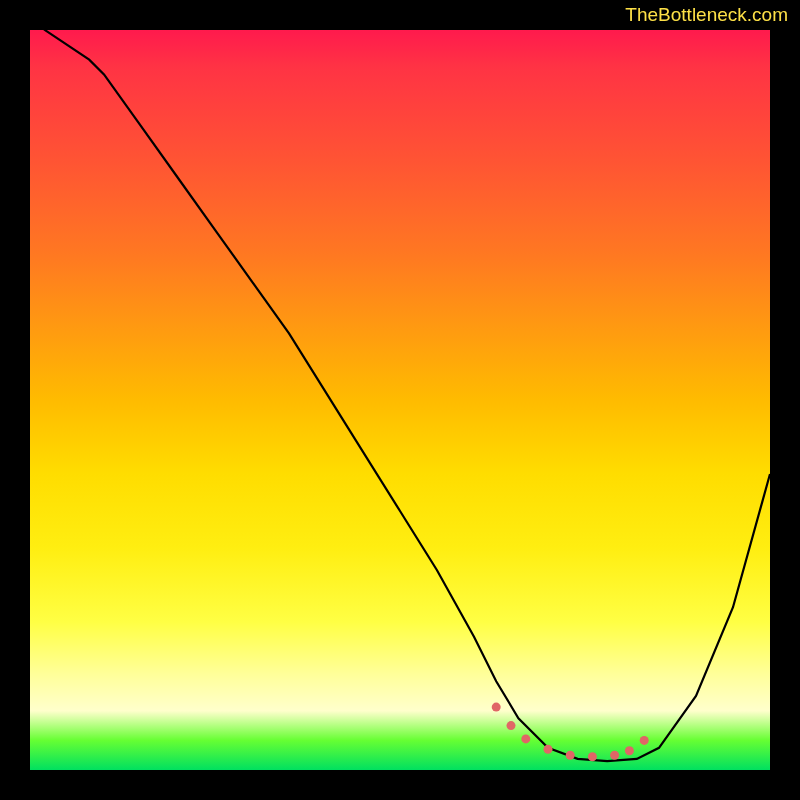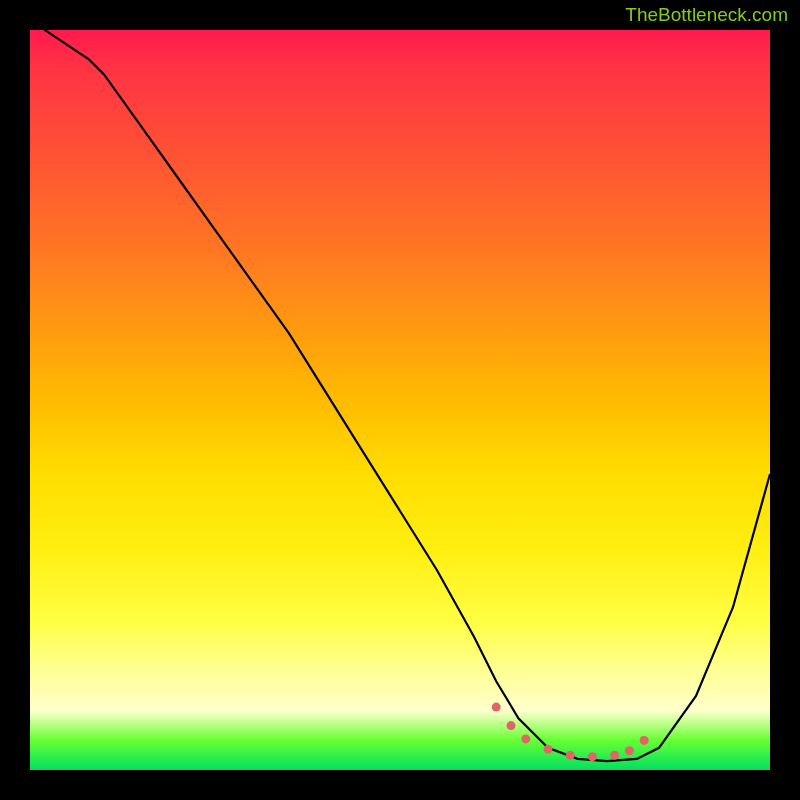--- a/index.html
+++ b/index.html
@@ -7,21 +7,21 @@
     width: 800px;
     height: 800px;
     background: #000000;
     position: relative;
     font-family: Arial, sans-serif;
   }
   .watermark {
     position: absolute;
     top: 4px;
     right: 12px;
-    color: #84cc16;
+    color: #fde047;
     font-size: 19px;
     font-weight: normal;
     z-index: 10;
   }
   .chart-area {
     position: absolute;
     left: 30px;
     top: 30px;
     width: 740px;
     height: 740px;

